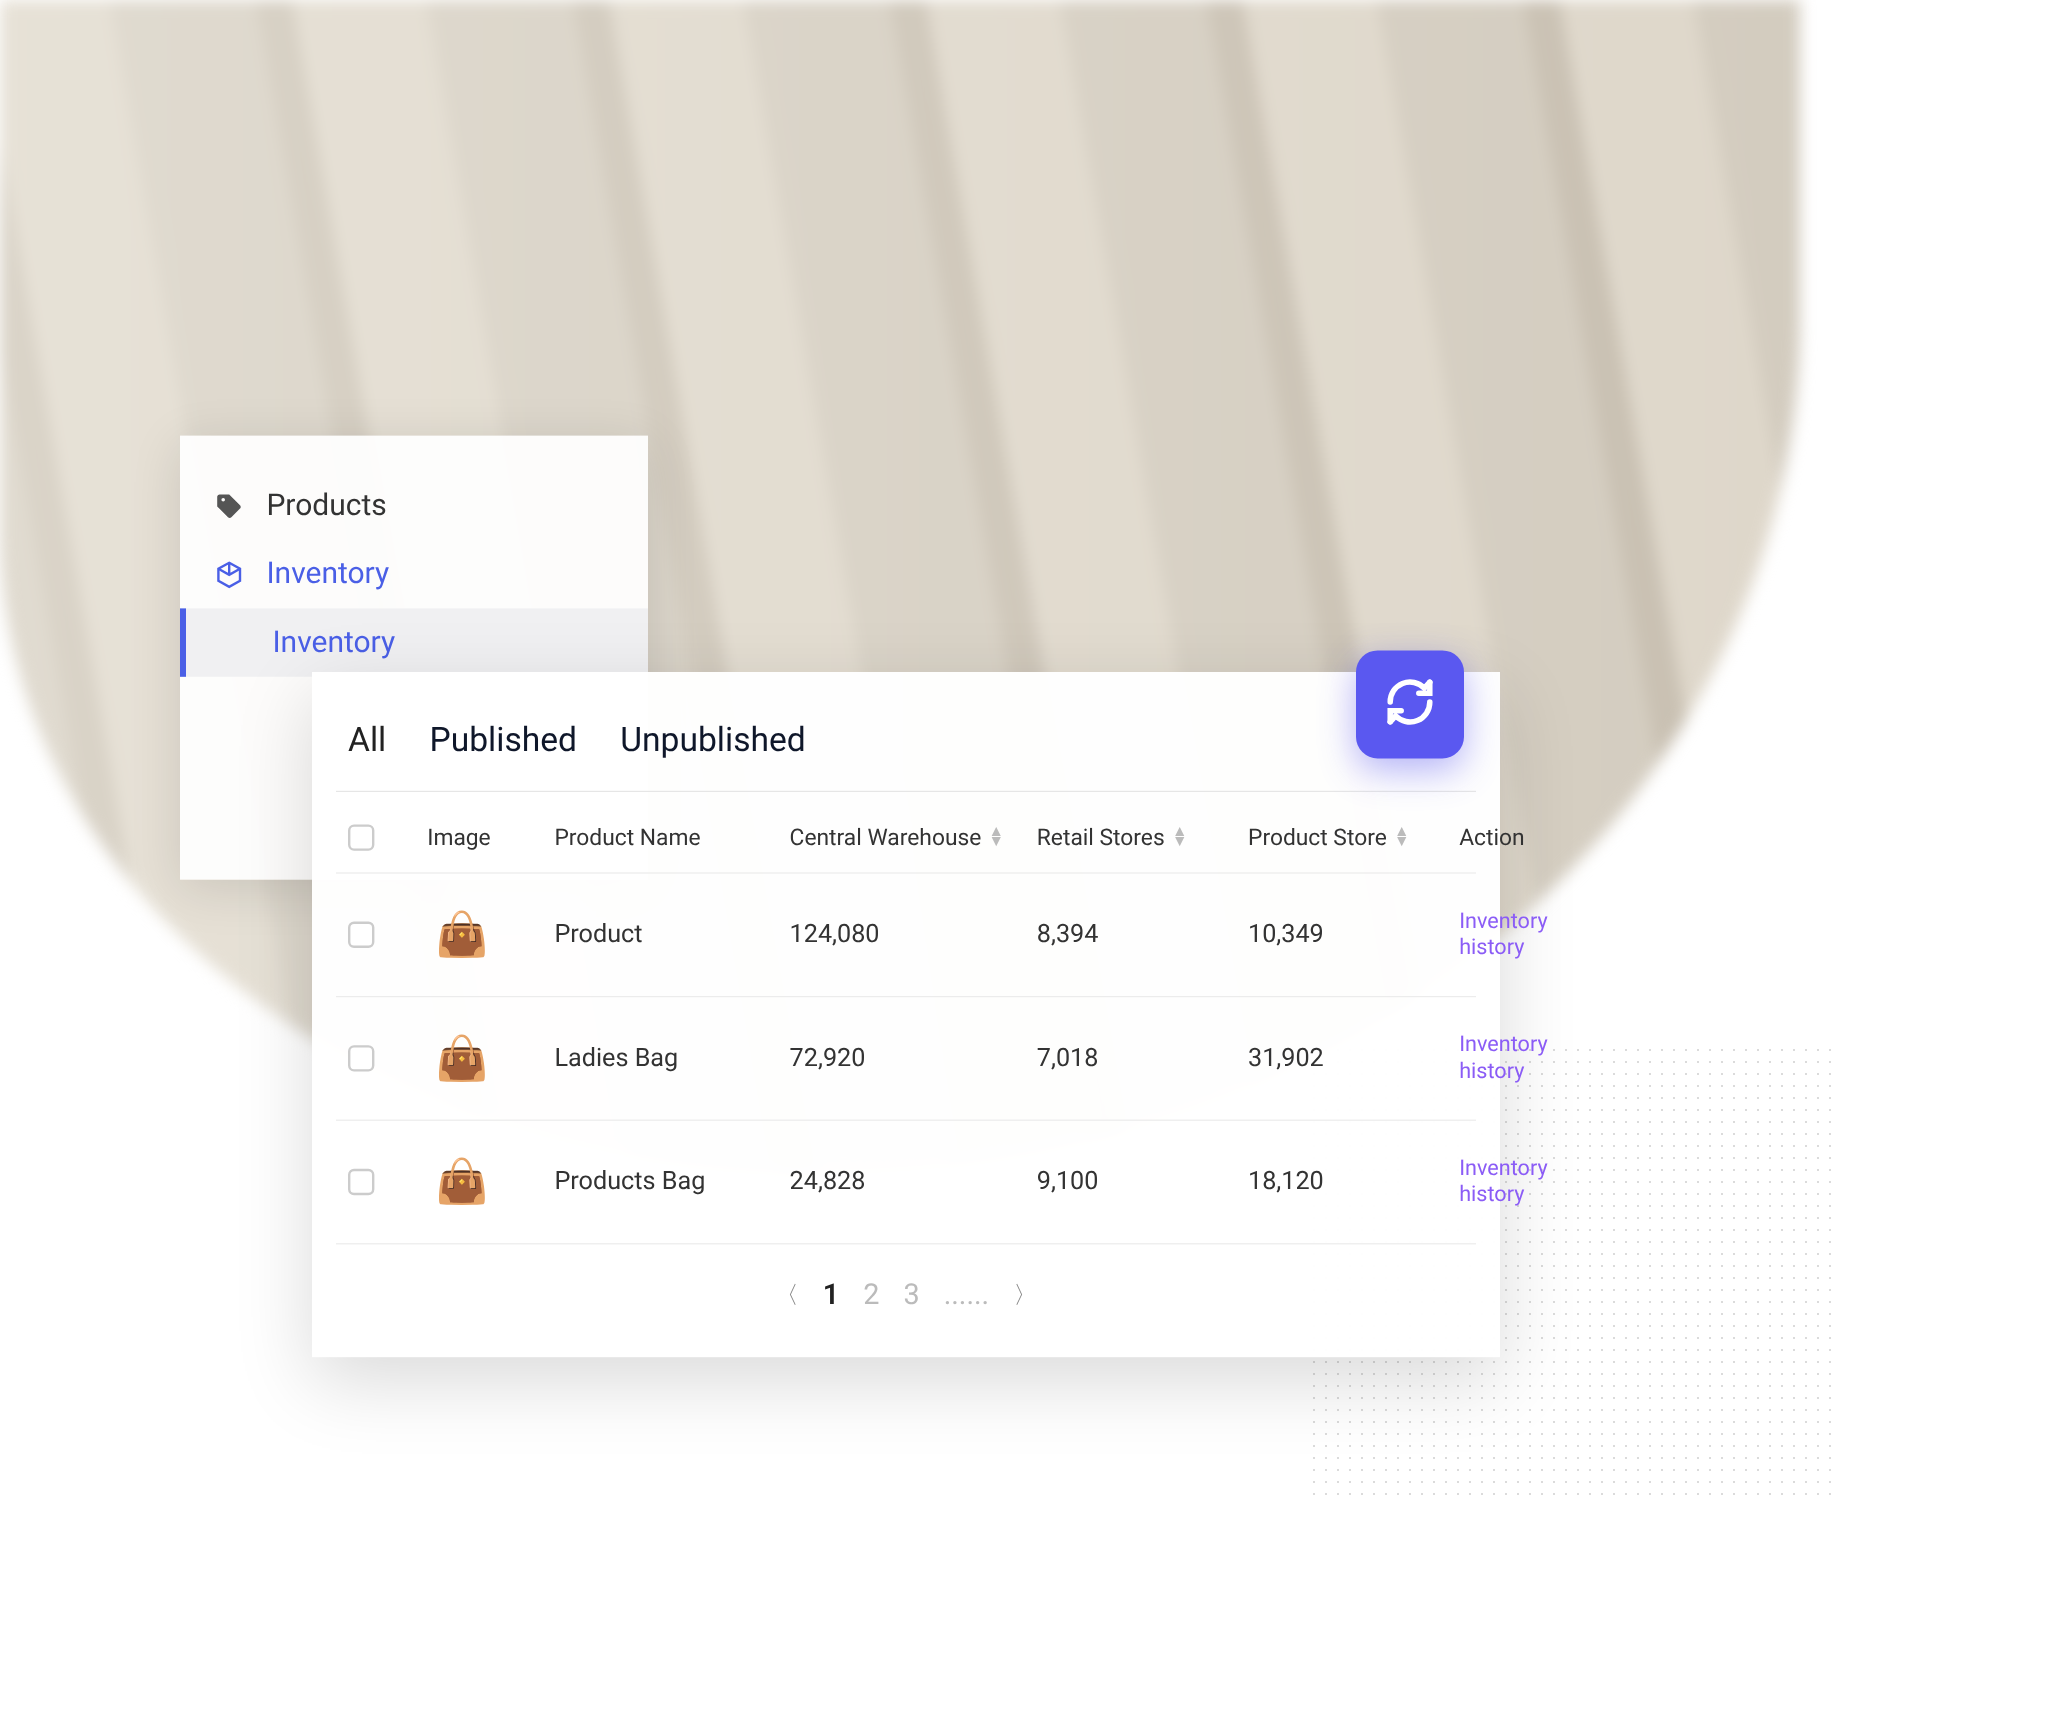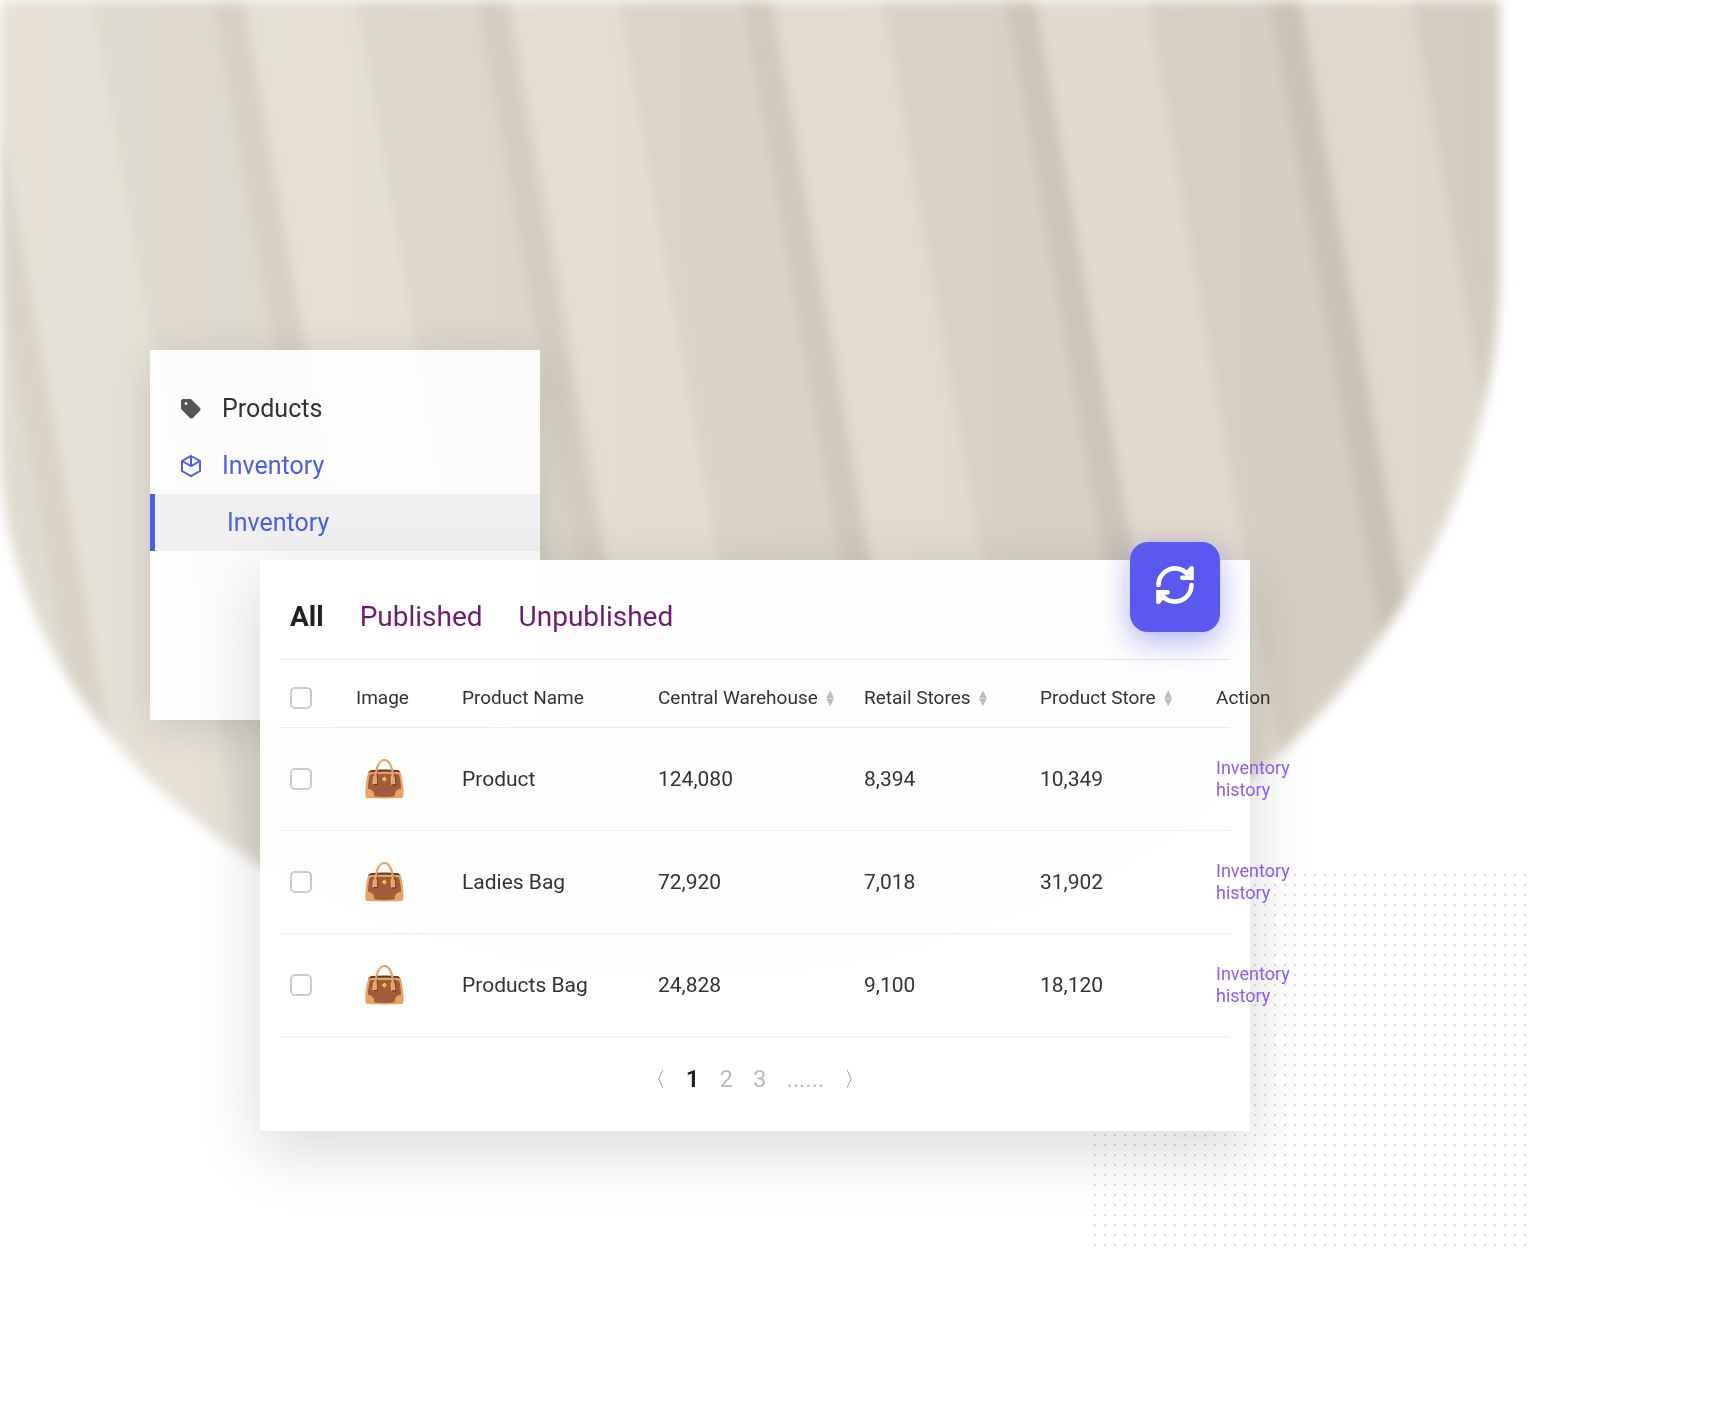--- a/index.html
+++ b/index.html
@@ -19,21 +19,21 @@
     border-radius: 0 0 60% 50% / 0 0 80% 60%;
     background:
       linear-gradient(90deg, rgba(230,225,215,0.6), rgba(200,190,175,0.3)),
       repeating-linear-gradient(80deg, #d8d2c6 0 120px, #c8c0b2 120px 150px, #e8e2d6 150px 260px),
       linear-gradient(#e0dcd2, #cfc8bb);
     filter: blur(6px);
     overflow: hidden;
   }
   .sidebar {
     position: absolute;
-    top: 350px;
+    top: 363px;
     left: 150px;
     width: 390px;
     height: 370px;
     background: rgba(255,255,255,0.92);
     box-shadow: 0 8px 40px rgba(0,0,0,0.12);
     padding-top: 30px;
   }
   .sidebar-item {
     display: flex;
     align-items: center;
@@ -71,27 +71,27 @@
     padding: 40px 20px 30px 20px;
   }
   .tabs {
     display: flex;
     gap: 36px;
     padding: 0 10px 26px 10px;
     border-bottom: 1px solid #e6e6e6;
     font-size: 28px;
   }
   .tab {
-    color: #701a75;
+    color: #0f172a;
     cursor: pointer;
     font-weight: 400;
   }
   .tab.active {
     color: #222;
-    font-weight: 700;
+    font-weight: 400;
   }
   .table-header, .table-row {
     display: grid;
     grid-template-columns: 50px 90px 180px 190px 160px 160px 130px;
     align-items: center;
     gap: 16px;
     padding: 18px 10px;
     border-bottom: 1px solid #ececec;
   }
   .table-header {

